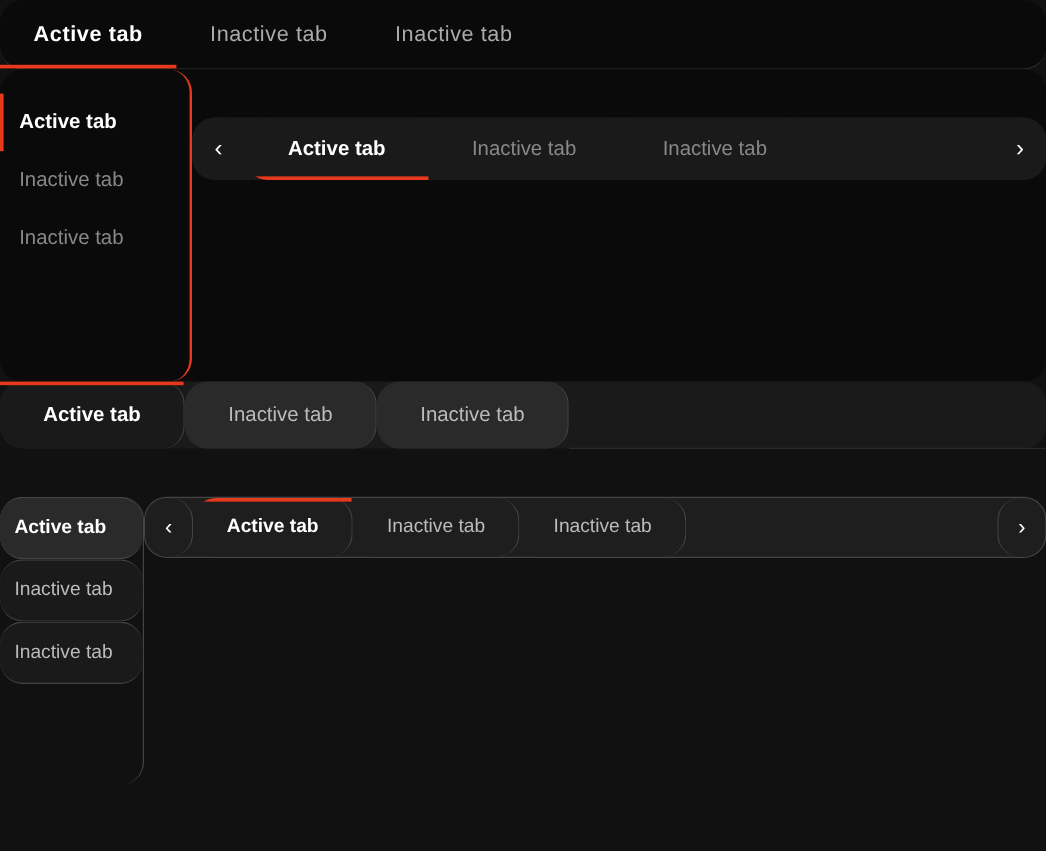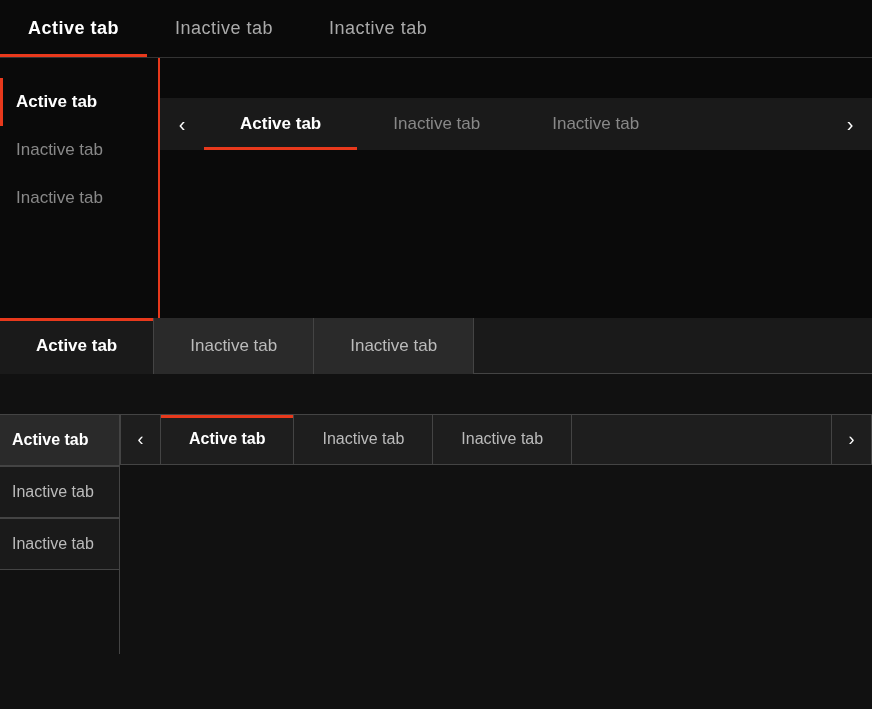--- a/index.html
+++ b/index.html
@@ -1,15 +1,15 @@
 <!DOCTYPE html>
 <html><head>
   <meta charset="utf-8">
   <style>
-    * { box-sizing: border-box; margin: 0; padding: 0; }
+    * { box-sizing: border-box; margin: 0; padding: 0; border-radius: 19px; }
     body {
       background: #111;
       width: 872px;
       min-height: 709px;
       font-family: Arial, sans-serif;
       overflow: hidden;
     }
 
     
     .row1 {

